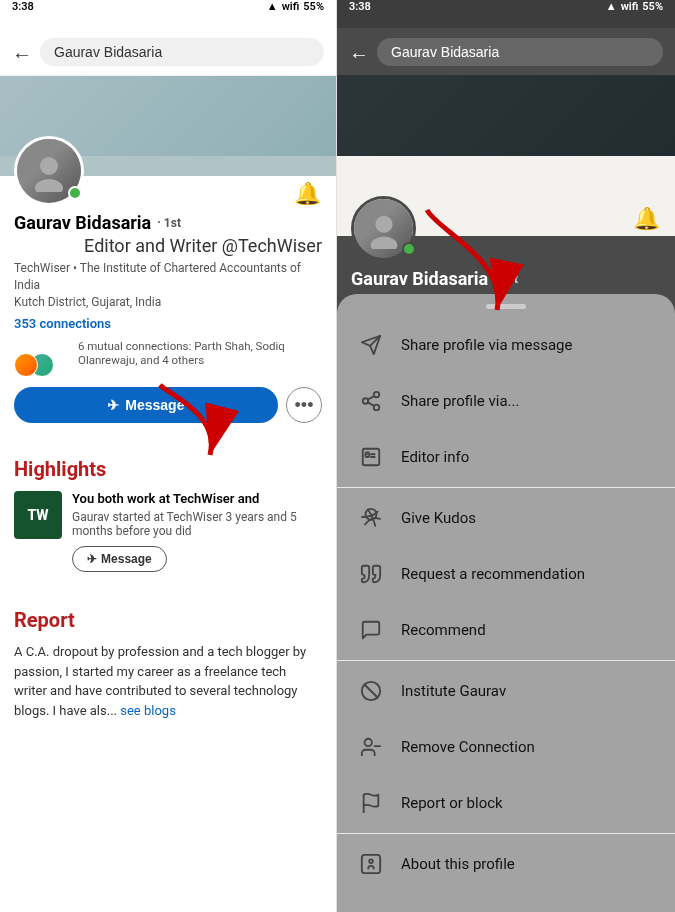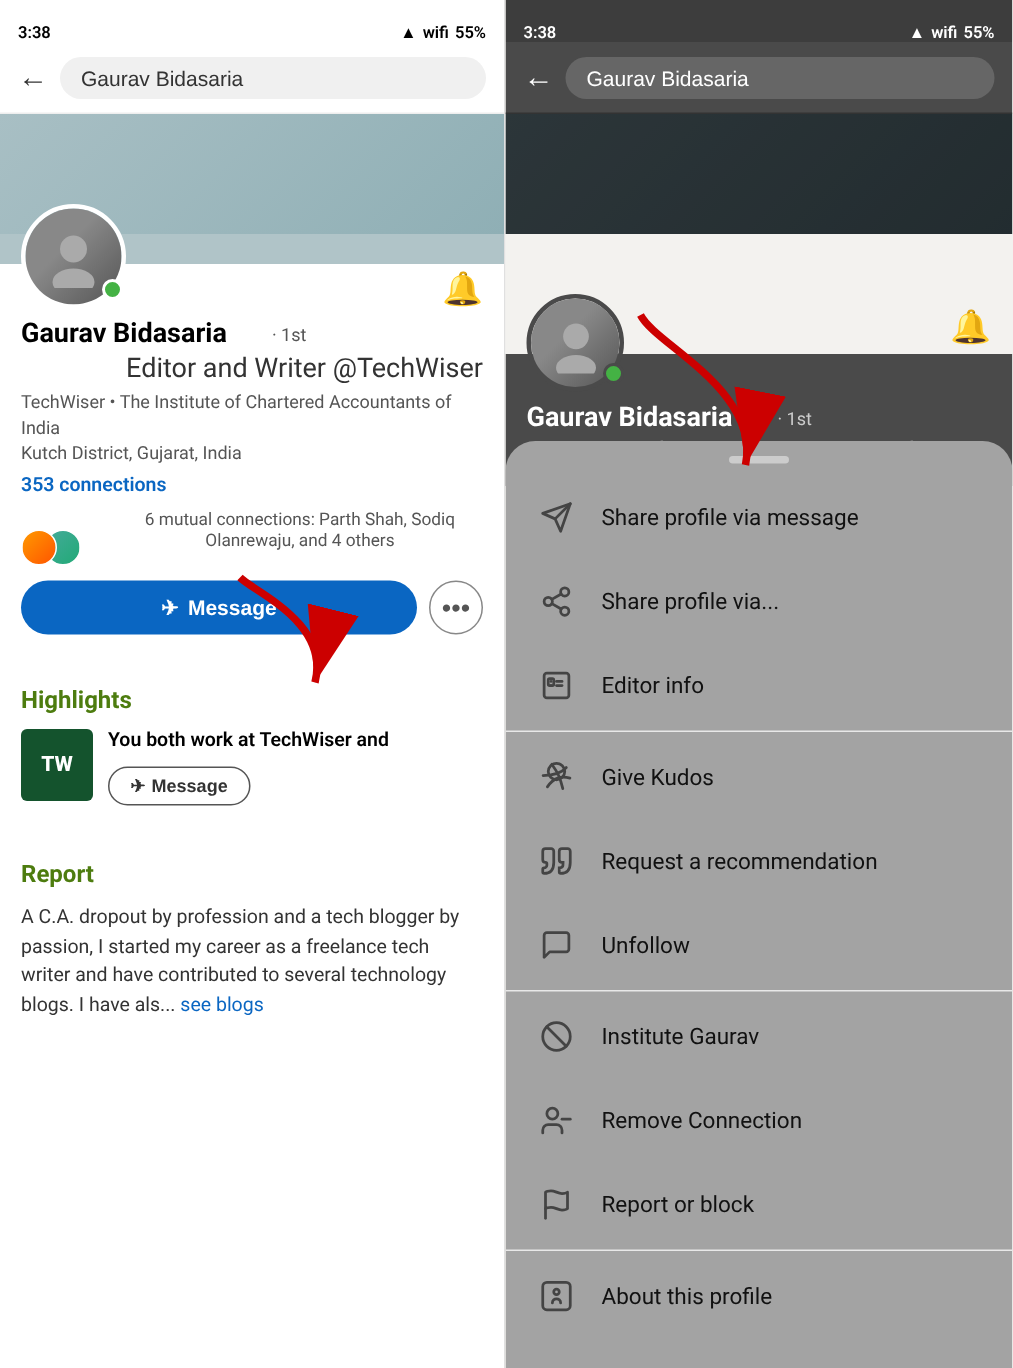--- a/index.html
+++ b/index.html
@@ -32,21 +32,21 @@
       flex-direction: column;
       overflow: hidden;
       position: relative;
     }
 
     
     .status-bar {
       height: 28px;
       background: #fff;
       display: flex;
-      align-items: flex-end;
+      align-items: flex-start;
       justify-content: space-between;
       padding: 0 12px;
       font-size: 11px;
       font-weight: 600;
     }
     .status-bar-right {
       display: flex;
       gap: 4px;
       align-items: center;
       font-size: 10px;
@@ -156,23 +156,22 @@
       font-size: 18px;
       font-weight: 700;
       color: #000;
       display: flex;
       align-items: center;
       gap: 6px;
     }
     .profile-name-dark { color: #fff; }
     .first-badge {
       font-size: 12px;
-      font-weight: 400;
+      font-weight: 700;
       color: #555;
-      margin-left: 24px;
     }
     .first-badge-dark { color: #ccc; }
     .profile-title {
       font-size: 18px;
       color: #333;
       margin-top: 2px;
       text-align: right;
     }
     .profile-title-dark { color: #bbb; }
     .profile-company {
@@ -190,21 +189,20 @@
       color: #0a66c2;
       font-weight: 600;
       margin-top: 6px;
       cursor: pointer;
     }
     .mutual-connections {
       display: flex;
       align-items: center;
       gap: 8px;
       margin-top: 8px;
-      text-align: center;
     }
     .mutual-avatars {
       display: flex;
       position: relative;
       width: 44px;
     }
     .mutual-avatar {
       width: 24px;
       height: 24px;
       border-radius: 50%;
@@ -263,23 +261,23 @@
       align-self: center;
     }
 
     
     .section {
       background: #fff;
       margin-top: 8px;
       padding: 14px;
     }
     .section-title {
-      font-size: 16px;
+      font-size: 20px;
       font-weight: 700;
-      color: #4d7c0f;
+      color: #b91c1c;
       margin-bottom: 10px;
     }
     .highlight-item {
       display: flex;
       gap: 10px;
       align-items: flex-start;
     }
     .highlight-logo {
       width: 48px;
       height: 48px;
@@ -494,20 +492,21 @@
       </svg>
     </div>
   </div>
 
   <div class="section">
     <div class="section-title">Highlights</div>
     <div class="highlight-item">
       <div class="highlight-logo">TW</div>
       <div>
         <div class="highlight-text">You both work at TechWiser and</div>
+        <div class="highlight-sub">Gaurav started at TechWiser 3 years and 5 months before you did</div>
         <button class="btn-message-sm">
           <span>✈</span>
           <span>Message</span>
         </button>
       </div>
     </div>
   </div>
 
   <div class="about-section">
     <div class="section-title">Report</div>
@@ -630,21 +629,21 @@
       </div>
       <span class="sheet-label">Request a recommendation</span>
     </div>
 
     <div class="sheet-item">
       <div class="sheet-icon">
         <svg width="22" height="22" viewBox="0 0 24 24" fill="none" stroke="#444" stroke-width="2" stroke-linecap="round" stroke-linejoin="round">
           <path d="M21 15a2 2 0 0 1-2 2H7l-4 4V5a2 2 0 0 1 2-2h14a2 2 0 0 1 2 2z"></path>
         </svg>
       </div>
-      <span class="sheet-label">Unfollow</span>
+      <span class="sheet-label">Recommend</span>
     </div>
 
     <div class="sheet-divider"></div>
 
     <div class="sheet-item">
       <div class="sheet-icon">
         <svg width="22" height="22" viewBox="0 0 24 24" fill="none" stroke="#444" stroke-width="2" stroke-linecap="round" stroke-linejoin="round">
           <circle cx="12" cy="12" r="10"></circle>
           <line x1="4.93" y1="4.93" x2="19.07" y2="19.07"></line>
         </svg>

